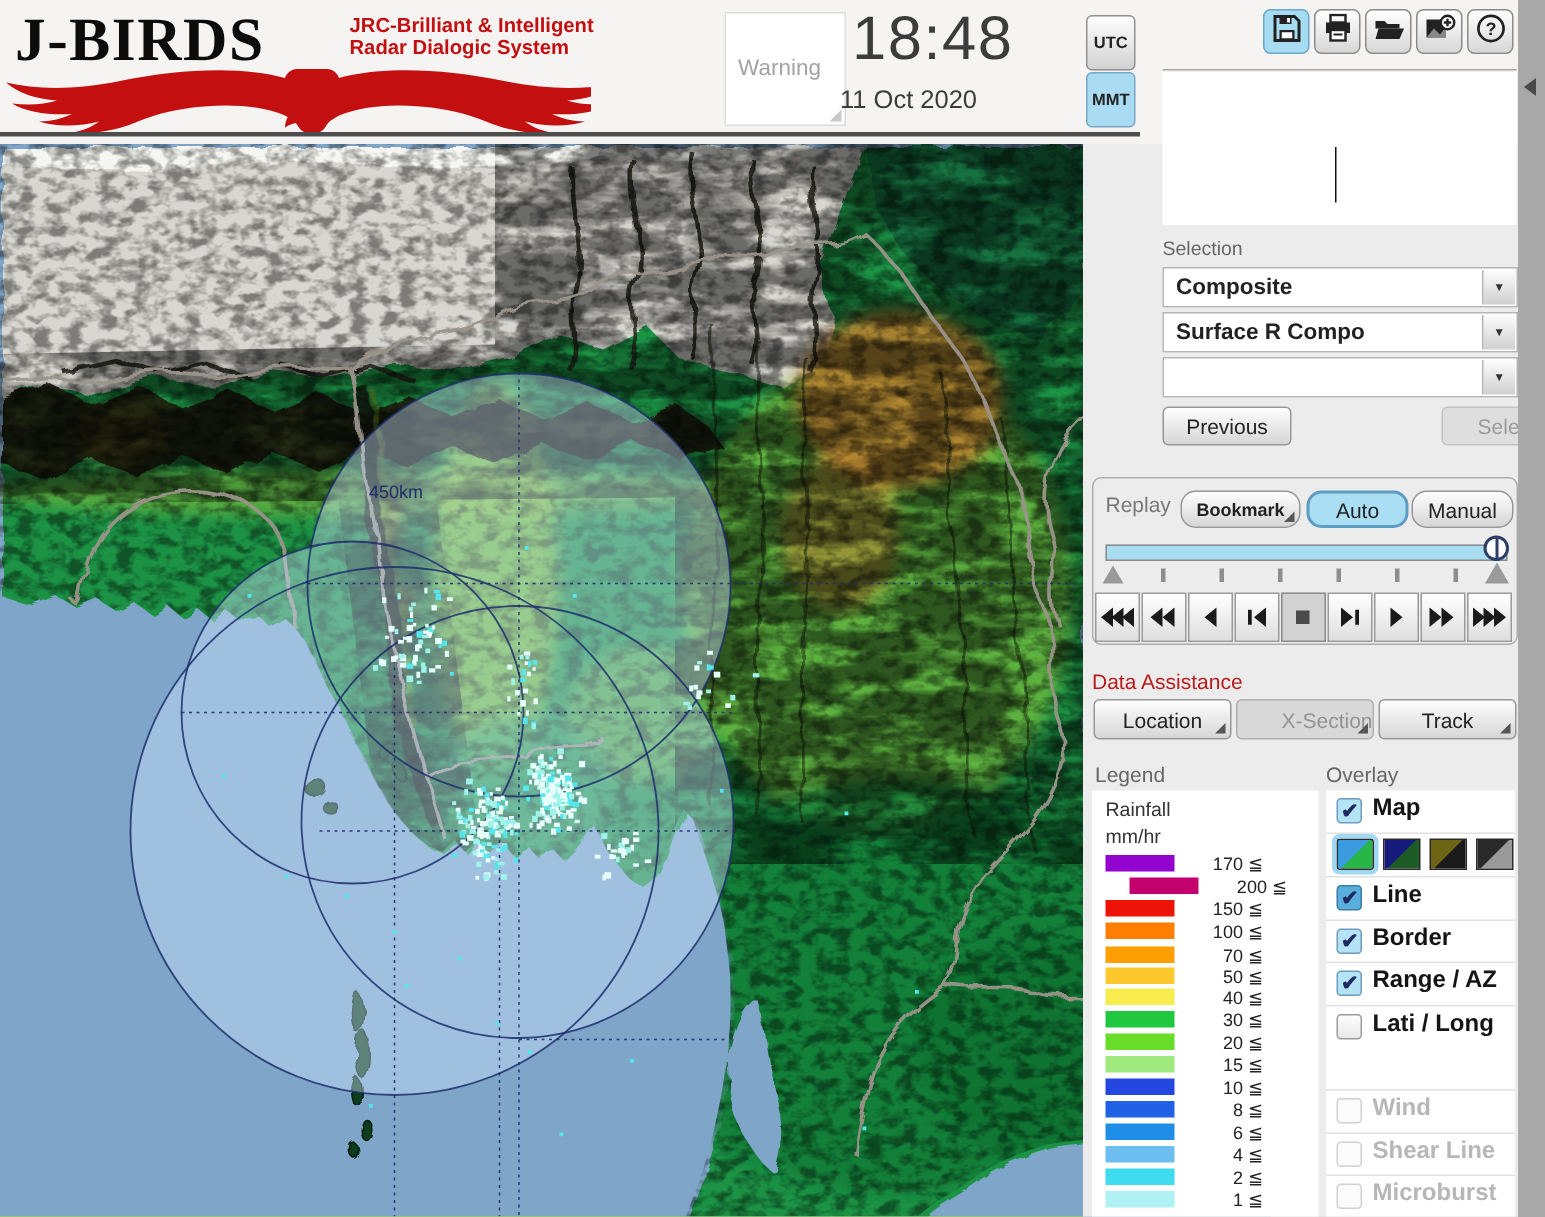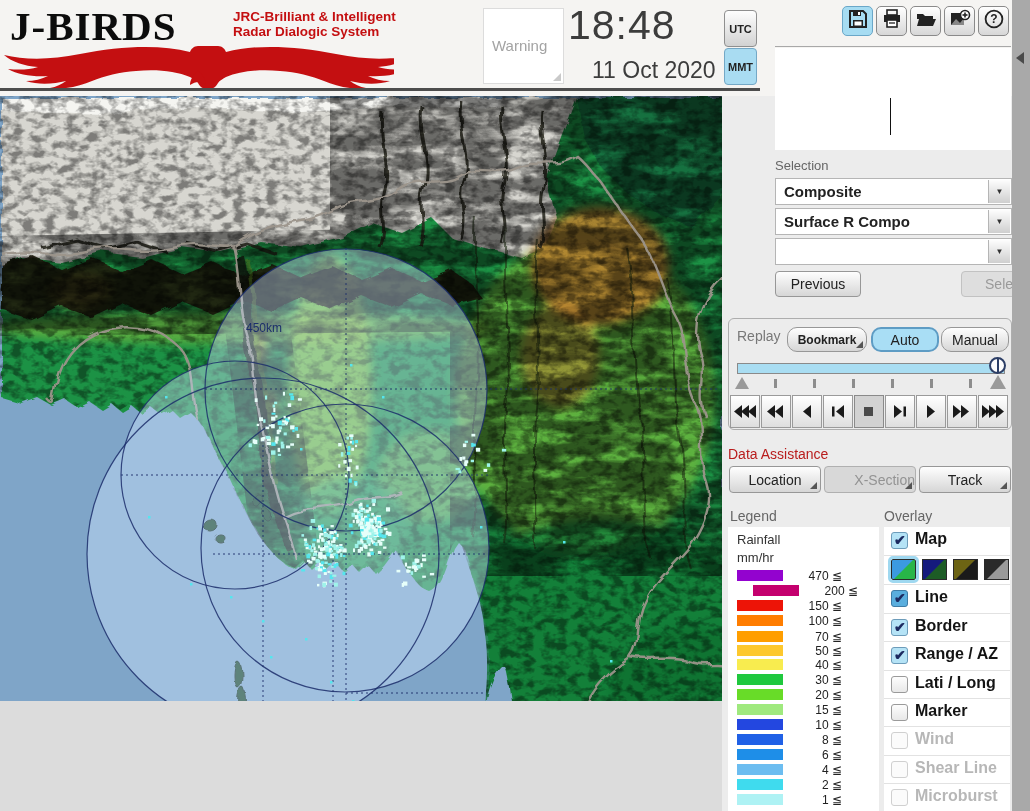--- a/index.html
+++ b/index.html
@@ -13,21 +13,21 @@
   #header-underline{left:0;top:88px;width:760px;height:3px;background:#4d4d4d;}
   #logo-title{left:10px;top:2px;font-family:"Liberation Serif",serif;font-weight:bold;
               font-size:41px;letter-spacing:1px;color:#0c0c0c;}
   #logo-sub{left:233px;top:9px;color:#c40f11;font-weight:bold;font-size:13.5px;line-height:15px;}
   #eagle{left:2px;top:40px;}
   #warning-box{left:483px;top:8px;width:79px;height:74px;background:#fff;border:1px solid #dcdcdc;}
   #warning-box span{position:absolute;left:8px;top:28px;font-size:15px;color:#a3a3a3;}
   #warning-grip{position:absolute;right:2px;bottom:2px;width:0;height:0;
                 border-left:8px solid transparent;border-bottom:8px solid #c9c9c9;}
   #clock-time{left:568px;top:2px;font-size:41px;color:#3c3c3c;letter-spacing:1px;}
-  #clock-date{left:592px;top:57px;font-size:23px;color:#3c3c3c;}
+  #clock-date{left:560px;top:57px;font-size:17px;color:#3c3c3c;}
   .tzbtn{left:724px;width:33px;height:37px;border:1px solid #8f8f8f;border-radius:4px;
          font-size:11px;font-weight:bold;color:#222;display:flex;align-items:center;justify-content:center;
          background:linear-gradient(#fefefe,#d2d2d2);box-sizing:border-box;cursor:pointer;}
   #tz-utc{top:10px;}
   #tz-mmt{top:48px;background:#a9dcf2;border-color:#74a8c6;}
 
   
   .tbtn{top:6px;width:31px;height:30px;border:1px solid #8a8a8a;border-radius:5px;
         background:linear-gradient(#ffffff,#d7d7d7);display:flex;align-items:center;justify-content:center;
         cursor:pointer;box-sizing:border-box;}
@@ -113,21 +113,21 @@
   .ov-check.checked.dark{background:#5aaede;border-color:#3e7ca6;}
   .ov-check.disabled{border-color:#d0d0d0;background:#fbfbfb;cursor:default;}
   .ov-check .mark{position:absolute;left:2px;top:-1px;font-size:14px;font-weight:bold;color:#1c2a60;}
   .ov-label{position:absolute;left:31px;top:3px;font-size:16px;font-weight:bold;color:#141414;white-space:nowrap;}
   .ov-label.disabled{color:#b7b7b7;}
   .ov-swatch{position:absolute;top:3px;width:25px;height:21px;border:1px solid #2a2a2a;
              box-sizing:border-box;cursor:pointer;}
   .ov-swatch.selected{outline:3px solid #9fd8f0;border-radius:2px;}
 
   
-  #map-wrap{left:0;top:96px;width:722px;height:605px;overflow:hidden;background:#84cc16;cursor:crosshair;}
+  #map-wrap{left:0;top:96px;width:722px;height:715px;overflow:hidden;background:#84cc16;cursor:crosshair;}
   #zoomstrip{left:722px;top:96px;width:35px;height:202px;background:#dcdcdc;border:1px solid #9a9a9a;
              box-sizing:border-box;}
   .zbtn{position:absolute;left:0px;width:33px;height:33px;border:1px solid #9a9a9a;border-radius:4px;
         background:linear-gradient(#ffffff,#d8d8d8);display:flex;align-items:center;justify-content:center;
         box-sizing:border-box;cursor:pointer;}
   #zoom-in{top:0px;}
   #zoom-out{top:167px;}
   #ztrack{position:absolute;left:16px;top:38px;width:1px;height:124px;background:#9a9a9a;}
   #zthumb{position:absolute;left:2px;top:150px;width:29px;height:13px;border:1px solid #8a8a8a;
           border-radius:2px;background:linear-gradient(#fafafa,#cfcfcf);cursor:grab;}
@@ -922,21 +922,21 @@
 
   <div id="legend-label" class="abs">Legend</div>
   <div id="overlay-label" class="abs">Overlay</div>
 
   <div id="legend-box" class="abs">
     <div id="legend-t1">Rainfall</div>
     <div id="legend-t2">mm/hr</div>
     <div id="legend-rows">
         <div class="lg-row" style="top: 42px;">
           <div class="lg-swatch" style="background: rgb(147, 3, 207);"></div>
-          <div class="lg-label">470 ≦</div>
+          <div class="lg-label">170 ≦</div>
         </div>
         <div class="lg-row" style="top: 56.9px; margin-left: 16px;">
           <div class="lg-swatch" style="background: rgb(196, 0, 110);"></div>
           <div class="lg-label">200 ≦</div>
         </div>
         <div class="lg-row" style="top: 71.8px;">
           <div class="lg-swatch" style="background: rgb(237, 20, 7);"></div>
           <div class="lg-label">150 ≦</div>
         </div>
         <div class="lg-row" style="top: 86.7px;">
@@ -1022,24 +1022,20 @@
       <div class="ov-row" style="top: 114.2px;">
         <div class="ov-check checked">
           <span class="mark">✔</span>
         </div>
         <div class="ov-label">Range / AZ</div>
       </div>
       <div class="ov-row" style="top: 142.6px;">
         <div class="ov-check"></div>
         <div class="ov-label">Lati / Long</div>
       </div>
-      <div class="ov-row" style="top: 171px;">
-        <div class="ov-check"></div>
-        <div class="ov-label">Marker</div>
-      </div>
       <div class="ov-row" style="top: 199.4px;">
         <div class="ov-check disabled"></div>
         <div class="ov-label disabled">Wind</div>
       </div>
       <div class="ov-row" style="top: 227.8px;">
         <div class="ov-check disabled"></div>
         <div class="ov-label disabled">Shear Line</div>
       </div>
       <div class="ov-row" style="top: 256.2px; padding-left: 26px;">
         <div class="ov-check disabled"></div>

